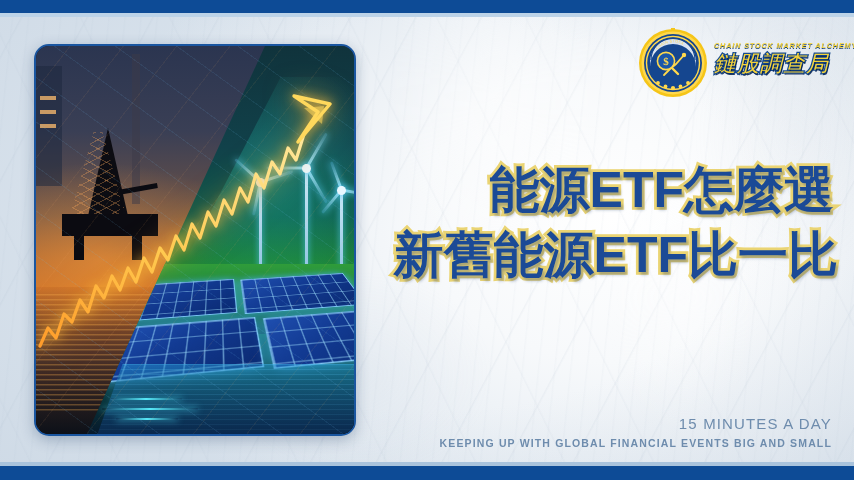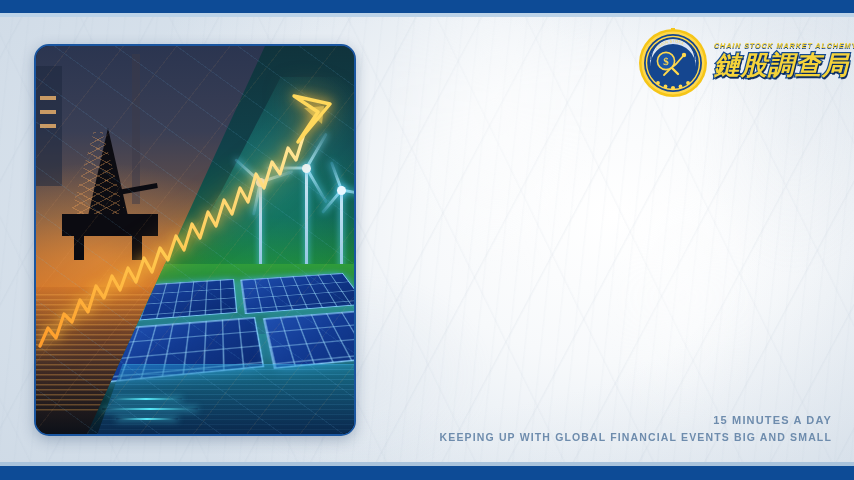--- a/index.html
+++ b/index.html
@@ -283,22 +283,22 @@
     letter-spacing: .9px;
     font-weight: 700;
     font-style: italic;
     color: #f5d33a;
     white-space: nowrap;
     text-shadow: 0 1px 0 rgba(18,60,120,.95);
     line-height: 1;
     margin-bottom: 3px;
   }
   .wordmark-cn {
-    font-size: 26px;
-    font-weight: 700;
+    font-size: 22px;
+    font-weight: 400;
     font-style: italic;
     letter-spacing: 1px;
     color: #f5d33a;
     line-height: 1.05;
     white-space: nowrap;
     -webkit-text-stroke: 2.4px #14498f;
     paint-order: stroke fill;
     text-shadow: 1px 2px 0 rgba(8,38,88,.9);
   }
 
@@ -324,23 +324,23 @@
   .title-line.l1 { padding-right: 4px; }
   .title-line.l2 { padding-right: 0px; }
 
   
   .tagline {
     position: absolute; right: 22px; top: 412px;
     text-align: right;
     color: #6f8dae;
   }
   .tag-l1 {
-    font-size: 11px;
+    font-size: 15px;
     letter-spacing: 1.15px;
-    font-weight: 700;
+    font-weight: 400;
     line-height: 1.55;
     color: #6e8cad;
   }
   .tag-l2 {
     font-size: 10.5px;
     letter-spacing: 1.15px;
     font-weight: 700;
     line-height: 1.55;
     color: #6e8cad;
   }
@@ -491,19 +491,23 @@
           <textPath href="#arcpath" startOffset="14%">CHAIN STOCK</textPath>
         </text>
       </svg>
     </div>
     <div class="wordmark">
       <div class="wordmark-en">CHAIN STOCK MARKET ALCHEMY</div>
       <div class="wordmark-cn">鏈股調查局</div>
     </div>
   </div>
 
+  <div class="title-wrap">
+    <div class="title-line l1">能源ETF怎麼選</div>
+    <div class="title-line l2">新舊能源ETF比一比</div>
+  </div>
 
   <div class="tagline">
     <div class="tag-l1">15 MINUTES A DAY</div>
     <div class="tag-l2">KEEPING UP WITH GLOBAL FINANCIAL EVENTS BIG AND SMALL</div>
   </div>
 
 </div>
 
 </body></html>

